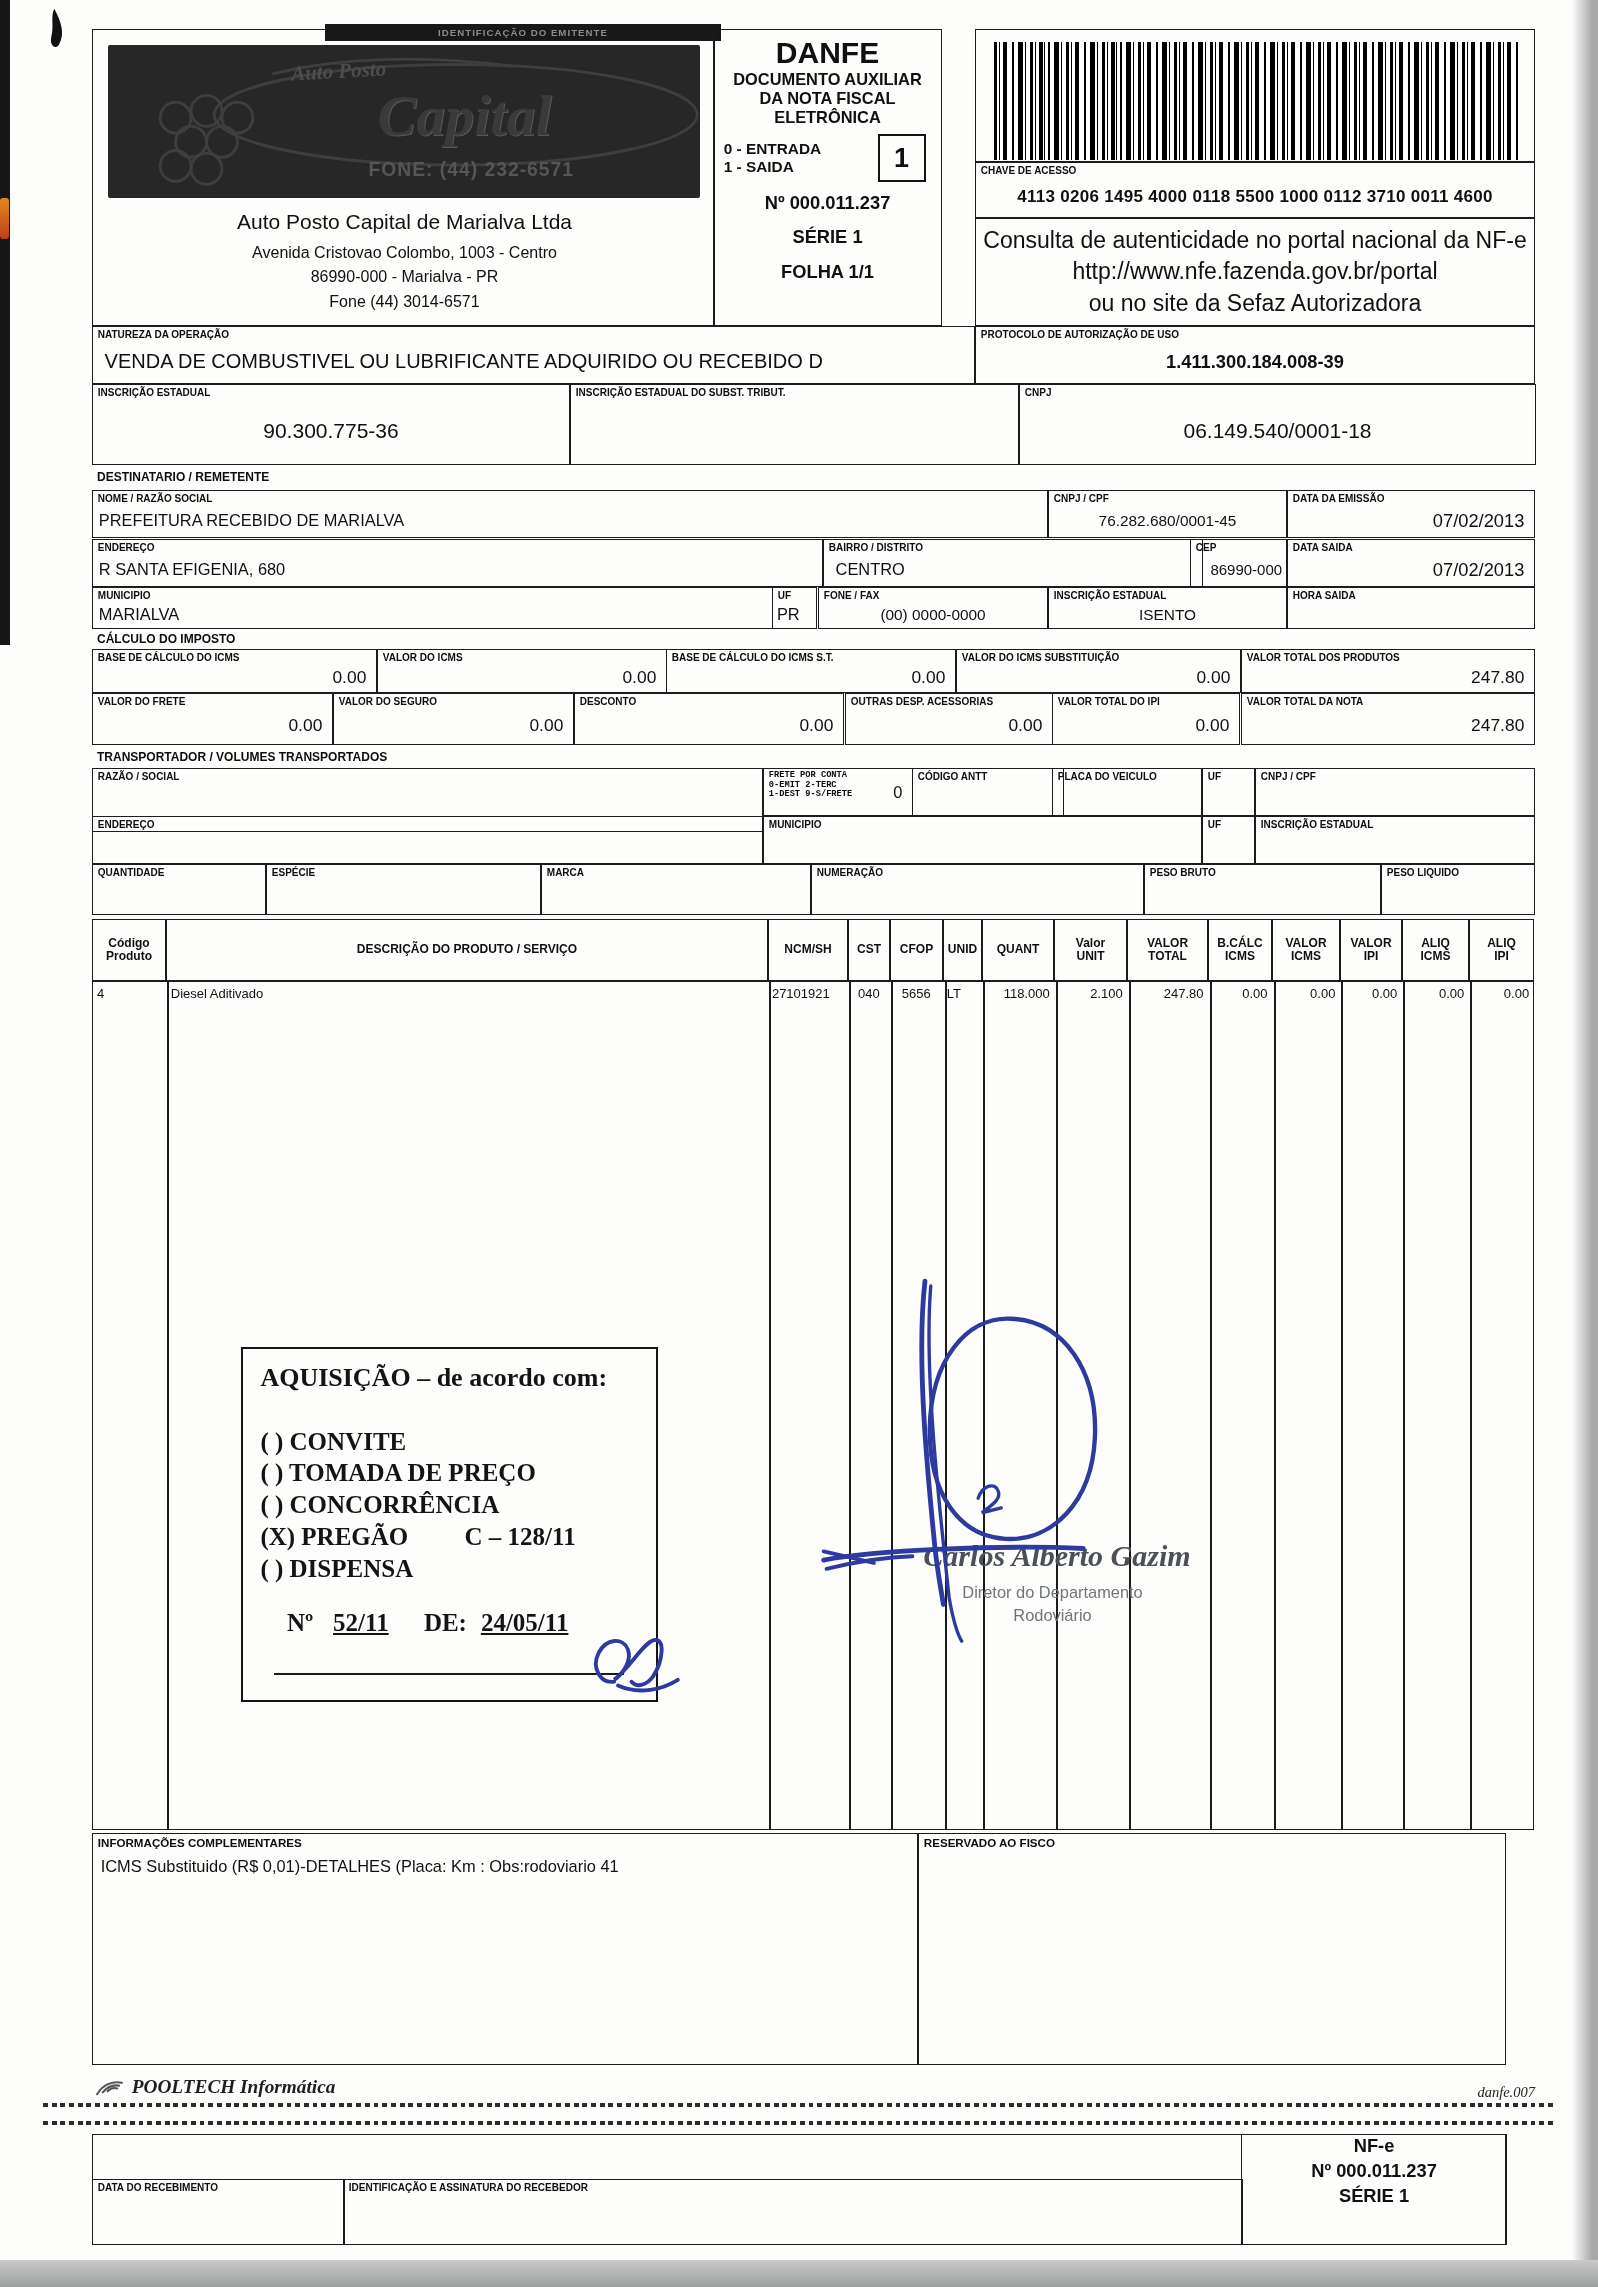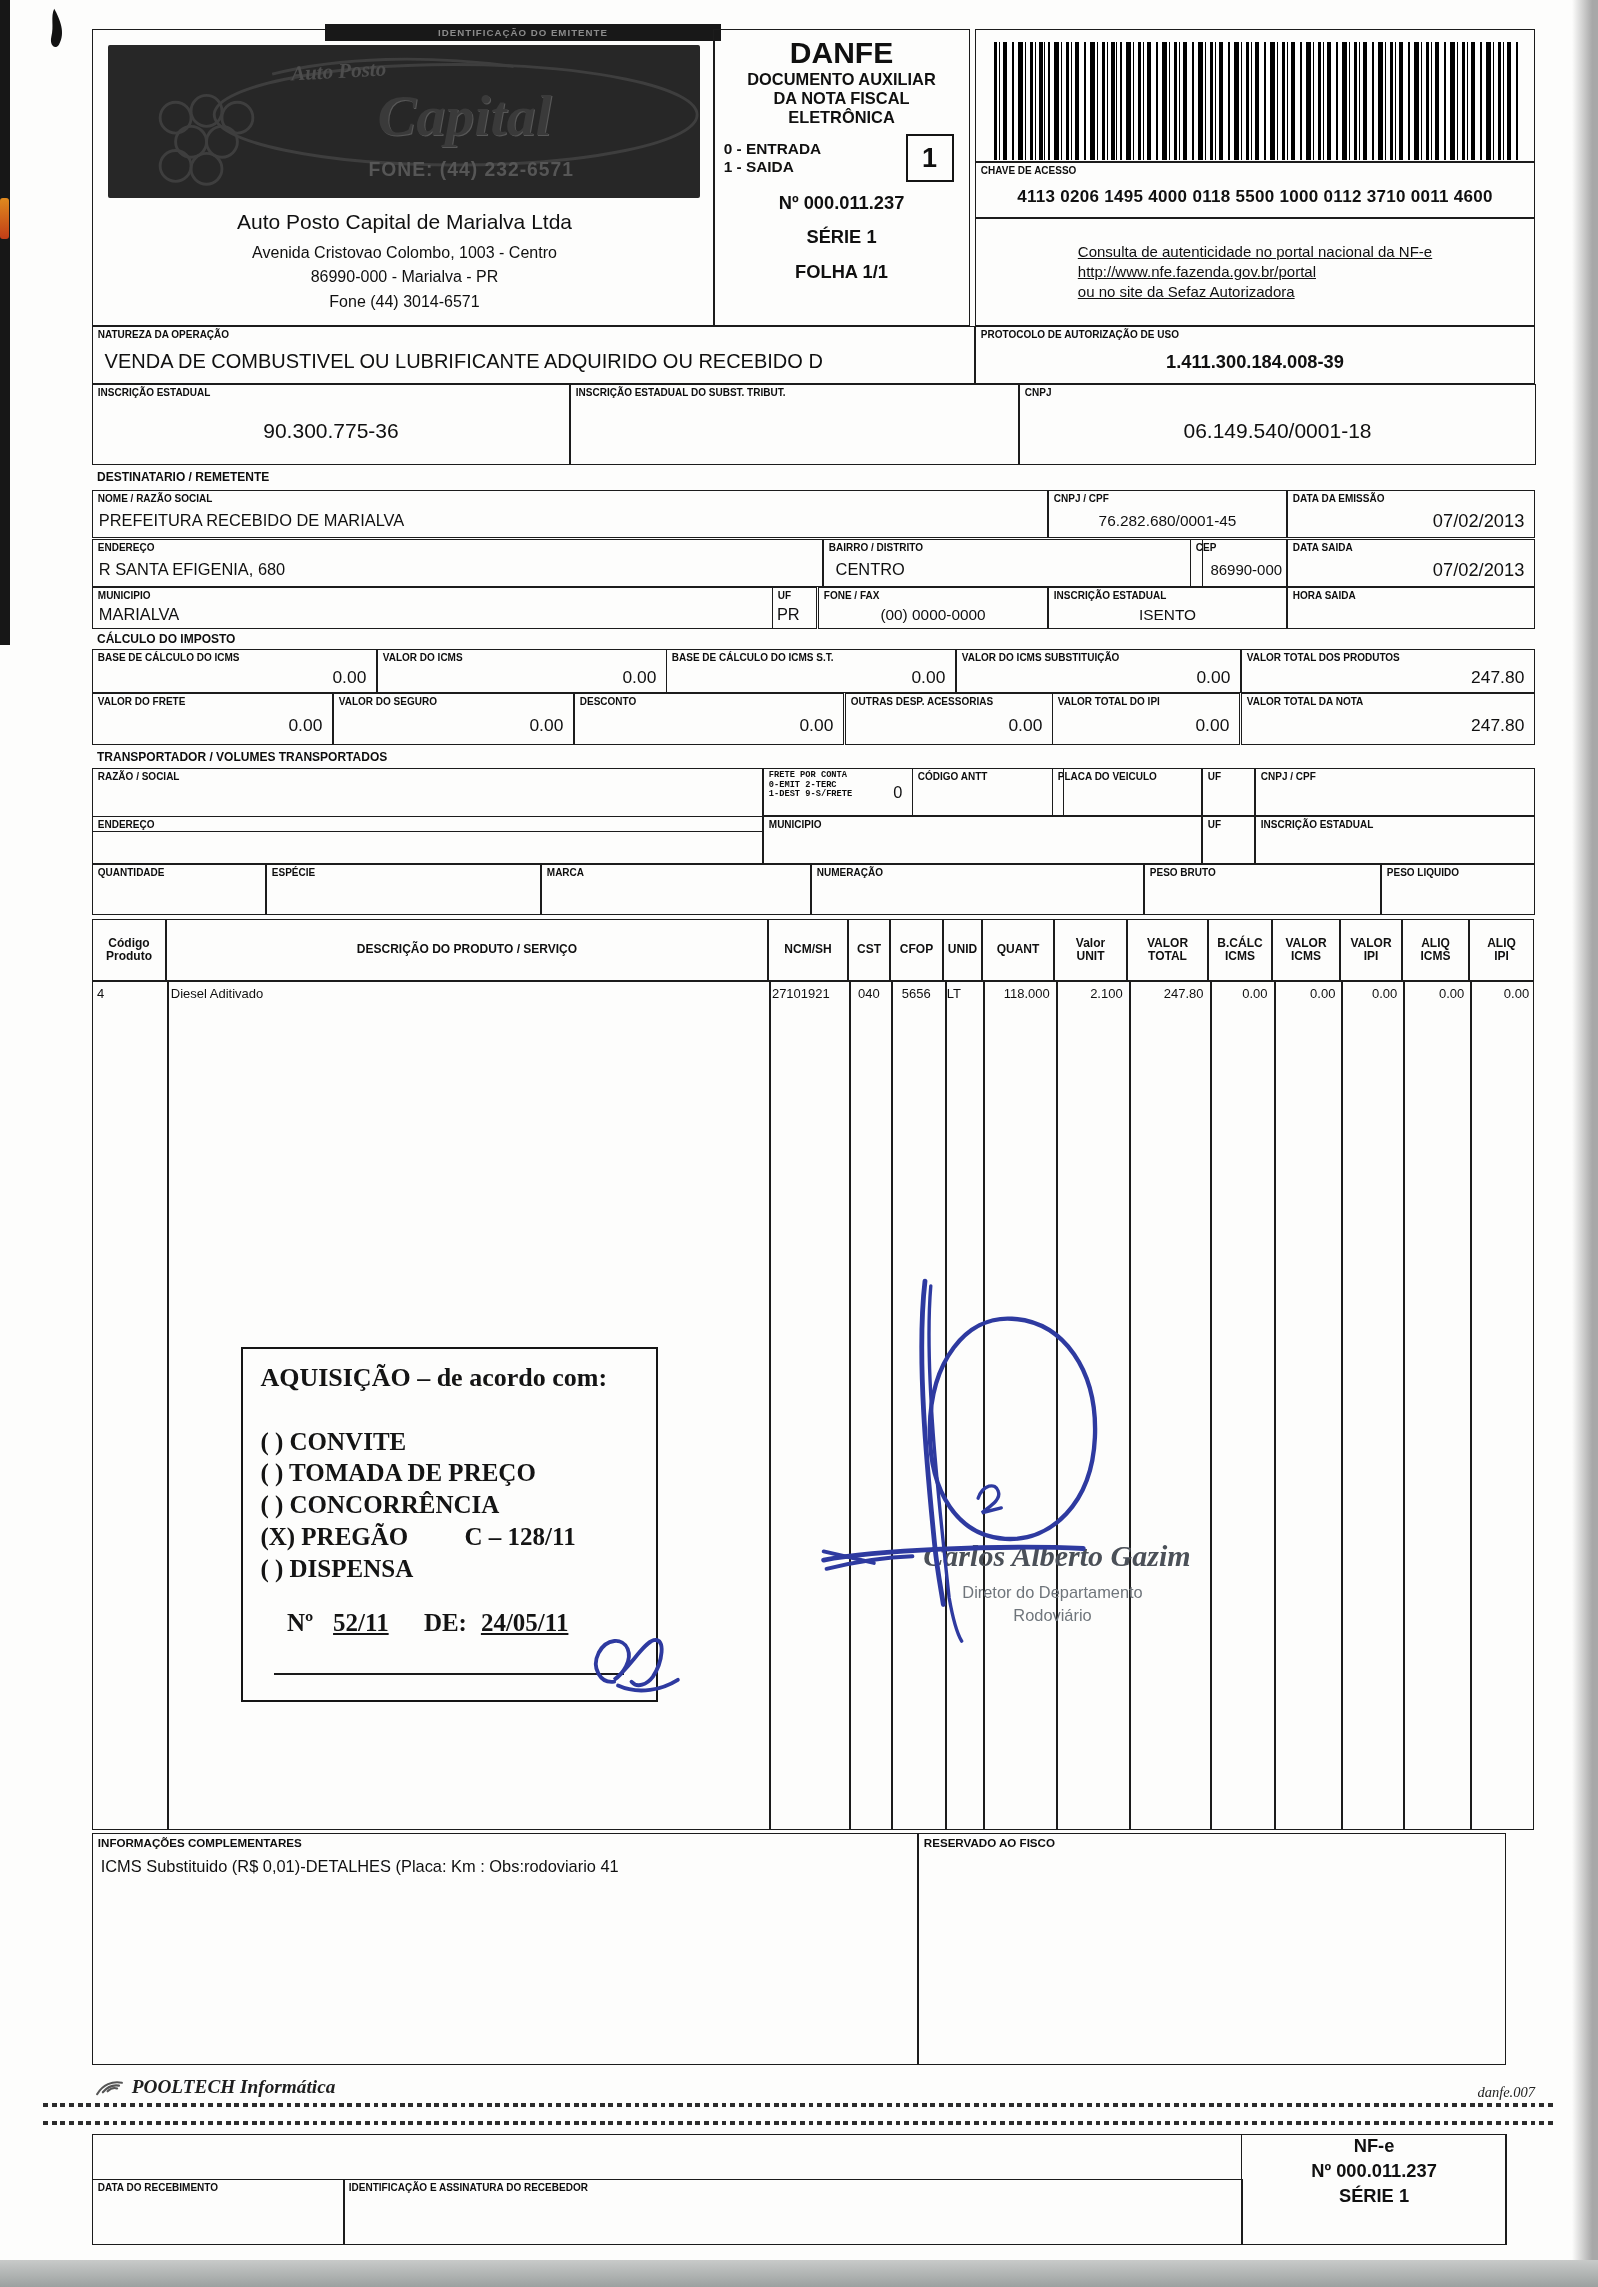--- a/index.html
+++ b/index.html
@@ -63,21 +63,21 @@
       <div class="abs" style="left:183px;top:37px;width:348px;text-align:center;font-family:'Liberation Serif',serif;font-style:italic;
                   font-weight:bold;font-size:58px;color:#3a3a3a;text-shadow:1px 1px 0 #575757;">Capital</div>
       <div class="abs" style="left:261px;top:114px;font-weight:bold;font-size:19.3px;color:#565656;letter-spacing:1px;">FONE: (44) 232-6571</div>
     </div>
     <div class="abs" style="left:0;top:180px;width:623px;text-align:center;font-size:21px;">Auto Posto Capital de Marialva Ltda</div>
     <div class="abs" style="left:0;top:214px;width:623px;text-align:center;font-size:16px;">Avenida Cristovao Colombo, 1003 - Centro</div>
     <div class="abs" style="left:0;top:238px;width:623px;text-align:center;font-size:16px;">86990-000 - Marialva - PR</div>
     <div class="abs" style="left:0;top:263px;width:623px;text-align:center;font-size:16px;">Fone (44) 3014-6571</div>
   </div>
 
-  <div class="cell" style="left:713px;top:29px;width:257px;height:297px;align-items:center;">
+  <div class="cell" style="left:713px;top:29px;width:229px;height:297px;align-items:center;">
     <div style="font-weight:bold;font-size:30px;margin-top:5.8px;">DANFE</div>
     <div class="pre" style="font-weight:bold;font-size:16.4px;text-align:center;line-height:1.15;">DOCUMENTO AUXILIAR
 DA NOTA FISCAL
 ELETRÔNICA</div>
     <div style="display:flex;width:100%;align-items:center;margin-top:7.7px;">
       <div style="flex:1;padding-left:9.7px;">
         <div style="font-weight:bold;font-size:15.4px;">0 - ENTRADA</div>
         <div style="font-weight:bold;font-size:15.4px;">1 - SAIDA</div>
       </div>
       <div style="width:44px;height:44px;border:2.9px solid #141414;display:flex;align-items:center;justify-content:center;
@@ -90,21 +90,21 @@
 
   <div class="cell" style="left:975px;top:29px;width:560px;height:133px;"></div>
   <div class="barcode"></div>
 
   <div class="cell" style="left:975px;top:162px;width:560px;height:56px;">
     <span class="lbl">CHAVE DE ACESSO</span>
     <div class="val v-c" style="font-weight:bold;font-size:17px;letter-spacing:0.3px;">4113 0206 1495 4000 0118 5500 1000 0112 3710 0011 4600</div>
   </div>
 
   <div class="cell" style="left:975px;top:218px;width:560px;height:108px;align-items:center;justify-content:center;">
-    <div class="pre" style="font-size:15px;text-align:left;line-height:1.35;text-decoration:underline;">Consulta de autenticidade no portal nacional da NF-e
+    <div class="pre" style="font-size:23px;text-align:center;line-height:1.35;">Consulta de autenticidade no portal nacional da NF-e
 http://www.nfe.fazenda.gov.br/portal
 ou no site da Sefaz Autorizadora</div>
   </div>
 
   <div class="cell" style="left:92px;top:326px;width:883px;height:58px;">
     <span class="lbl">NATUREZA DA OPERAÇÃO</span>
     <div class="val v-l" style="font-size:20px;">VENDA DE COMBUSTIVEL OU LUBRIFICANTE ADQUIRIDO OU RECEBIDO D</div>
   </div>
   <div class="cell" style="left:975px;top:326px;width:560px;height:58px;">
     <span class="lbl">PROTOCOLO DE AUTORIZAÇÃO DE USO</span>

